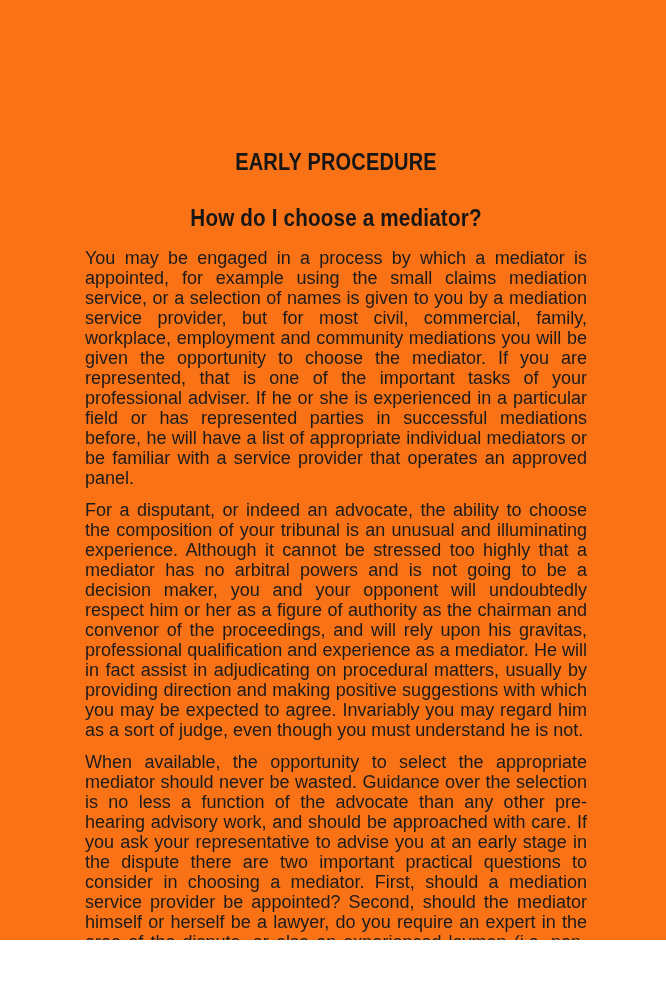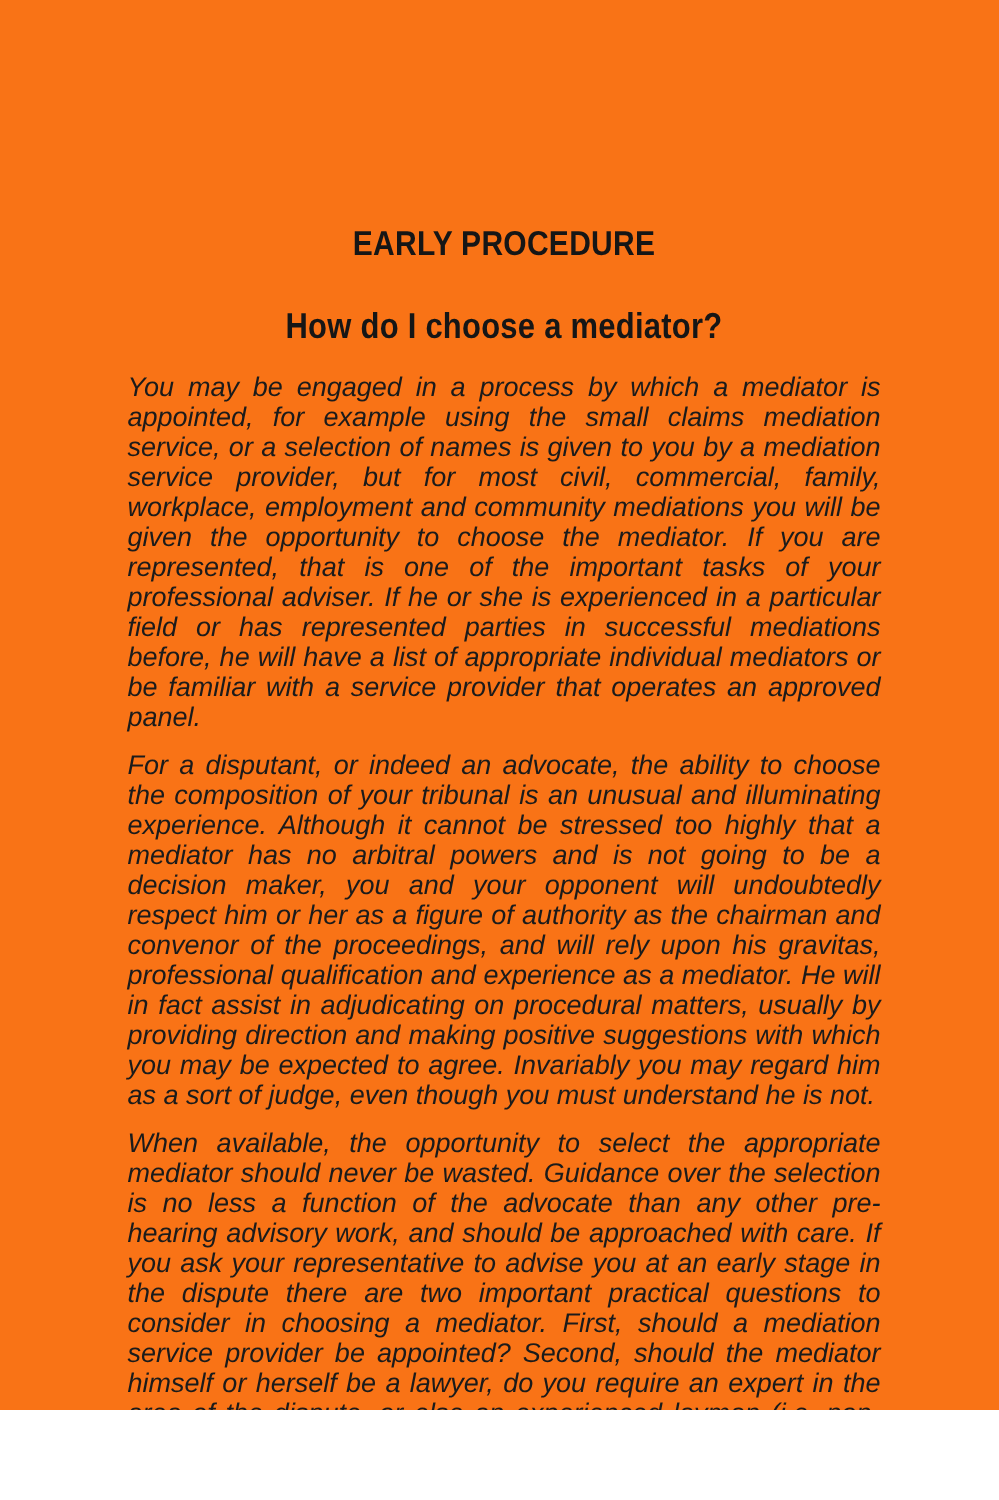--- a/index.html
+++ b/index.html
@@ -53,21 +53,20 @@
     width: 502px;
     font-size: 18px;
     line-height: 20px;
     text-align: justify;
     text-justify: inter-word;
     color: #1b1b1b;
   }
   .body-text p {
     margin: 0 0 12px 0;
     padding: 0;
-    font-style: italic;
   }
 </style>
 </head>
 <body>
 
 <div class="page">
   <h1 class="chapter-title">EARLY PROCEDURE</h1>
 
   <h2 class="section-heading">How do I choose a mediator?</h2>
 

